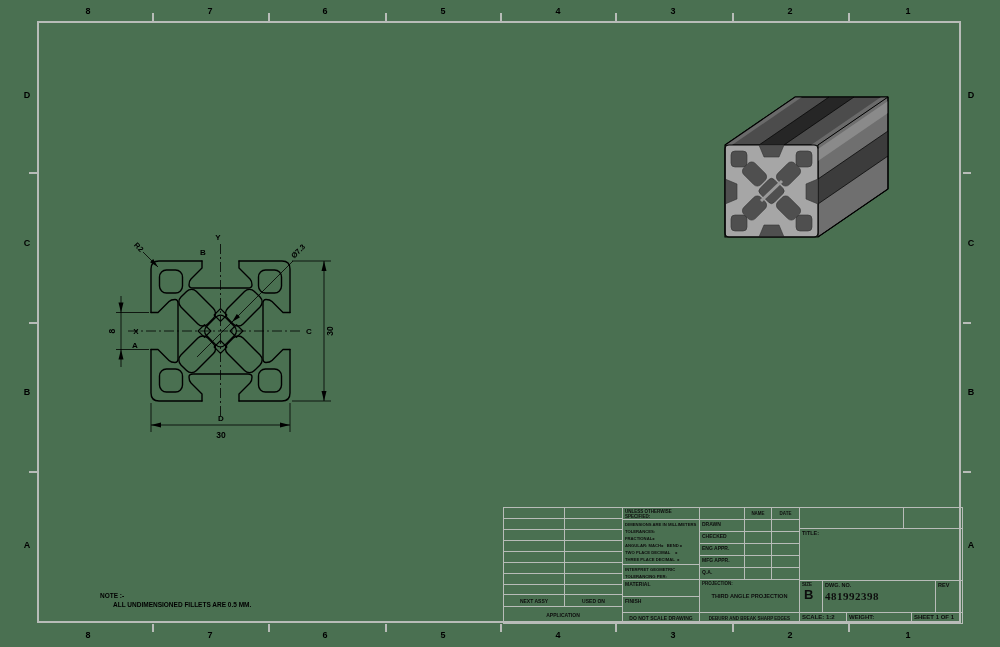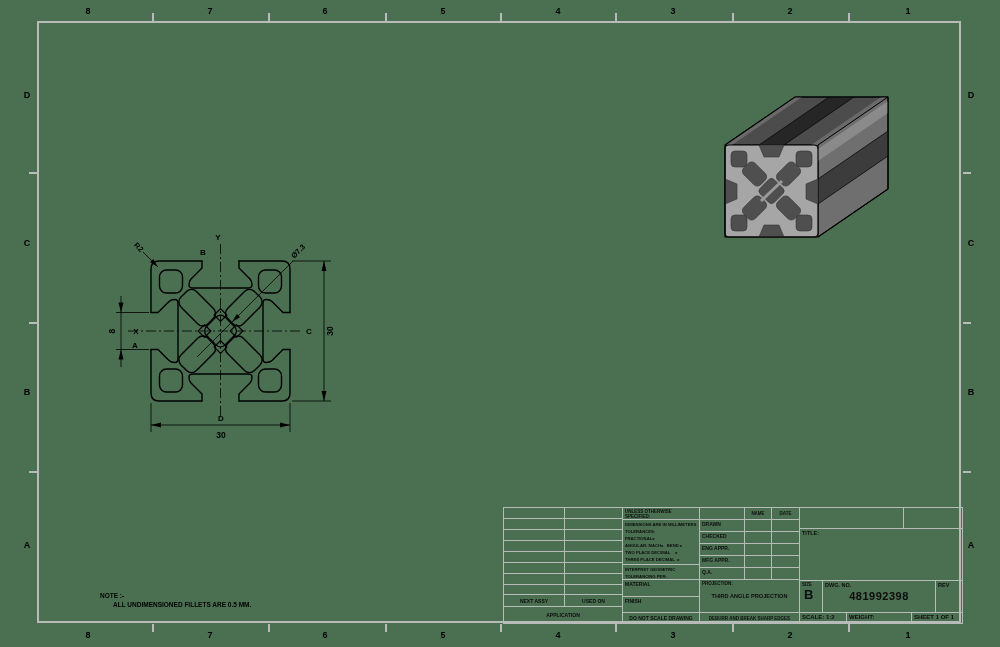--- a/index.html
+++ b/index.html
@@ -28,21 +28,21 @@
   .note .l2{margin-left:13px;}
 
   
   #titleblock{position:absolute;left:503px;top:507px;width:460px;height:117px;}
   .cell{position:absolute;border:1px solid var(--line);box-sizing:border-box;
     font-size:5px;font-weight:700;color:var(--ink);padding:1px 2px;overflow:hidden;}
   .rows8{background:repeating-linear-gradient(to bottom,transparent 0px,transparent 10px,var(--line) 10px,var(--line) 11px);}
   .ctr{display:flex;align-items:center;justify-content:center;text-align:center;padding:0;}
   .tol{font-size:4.2px;line-height:7px;font-weight:700;white-space:pre;}
   .big-b{font-size:13px;font-weight:700;line-height:1;margin-top:1px;margin-left:2px;}
-  .dwgnum{font-size:11px;font-weight:700;text-align:center;margin-top:2px;letter-spacing:.5px;}
+  .dwgnum{font-size:11px;font-weight:700;margin-top:2px;letter-spacing:.5px;font-family:Liberation Serif, serif;}
   .sm{font-size:4.5px;}
   .md{font-size:5.5px;}
   .scaletxt{font-size:6px;}
   .proj{display:flex;align-items:center;justify-content:center;font-size:5.6px;text-align:center;}
   .projlbl{position:absolute;left:2px;top:1px;font-size:4.5px;}
   svg text{fill:#000;font-family:"Liberation Sans",sans-serif;font-weight:700;}
 </style>
 </head>
 <body>
 

